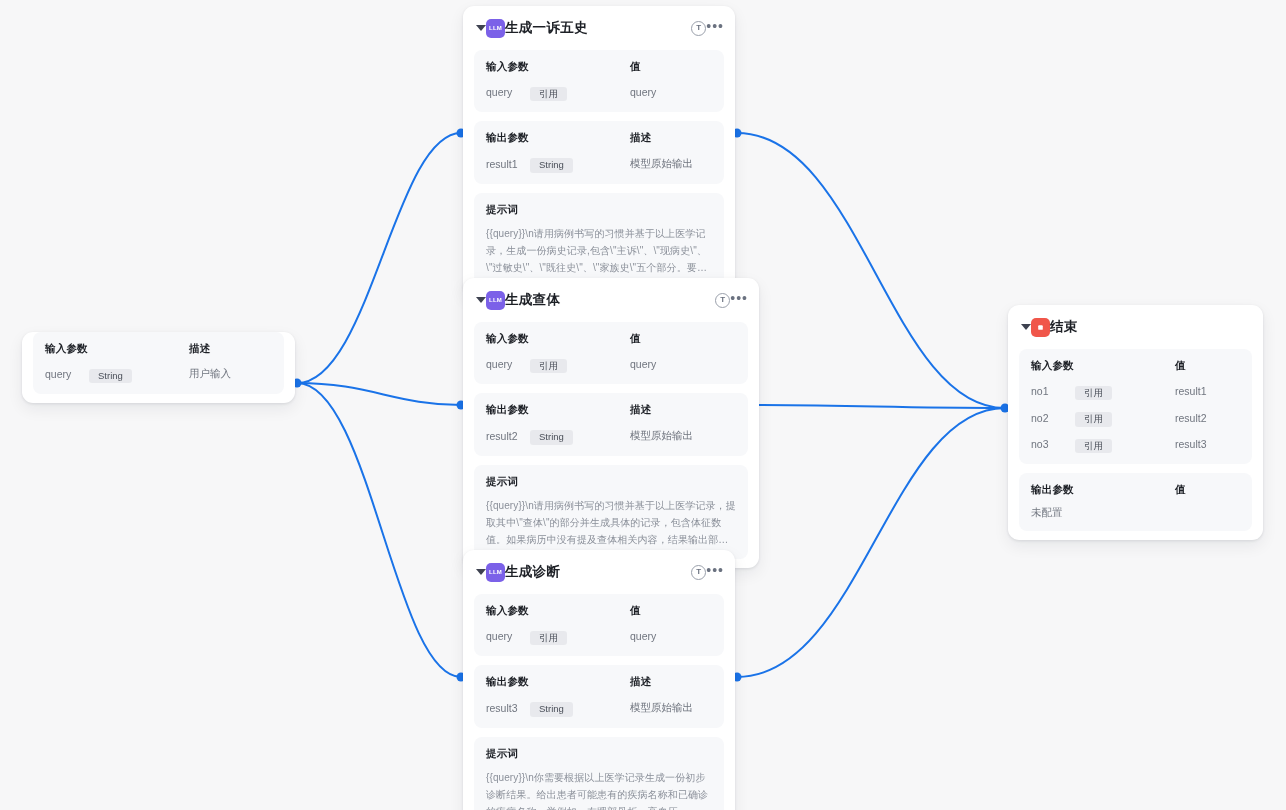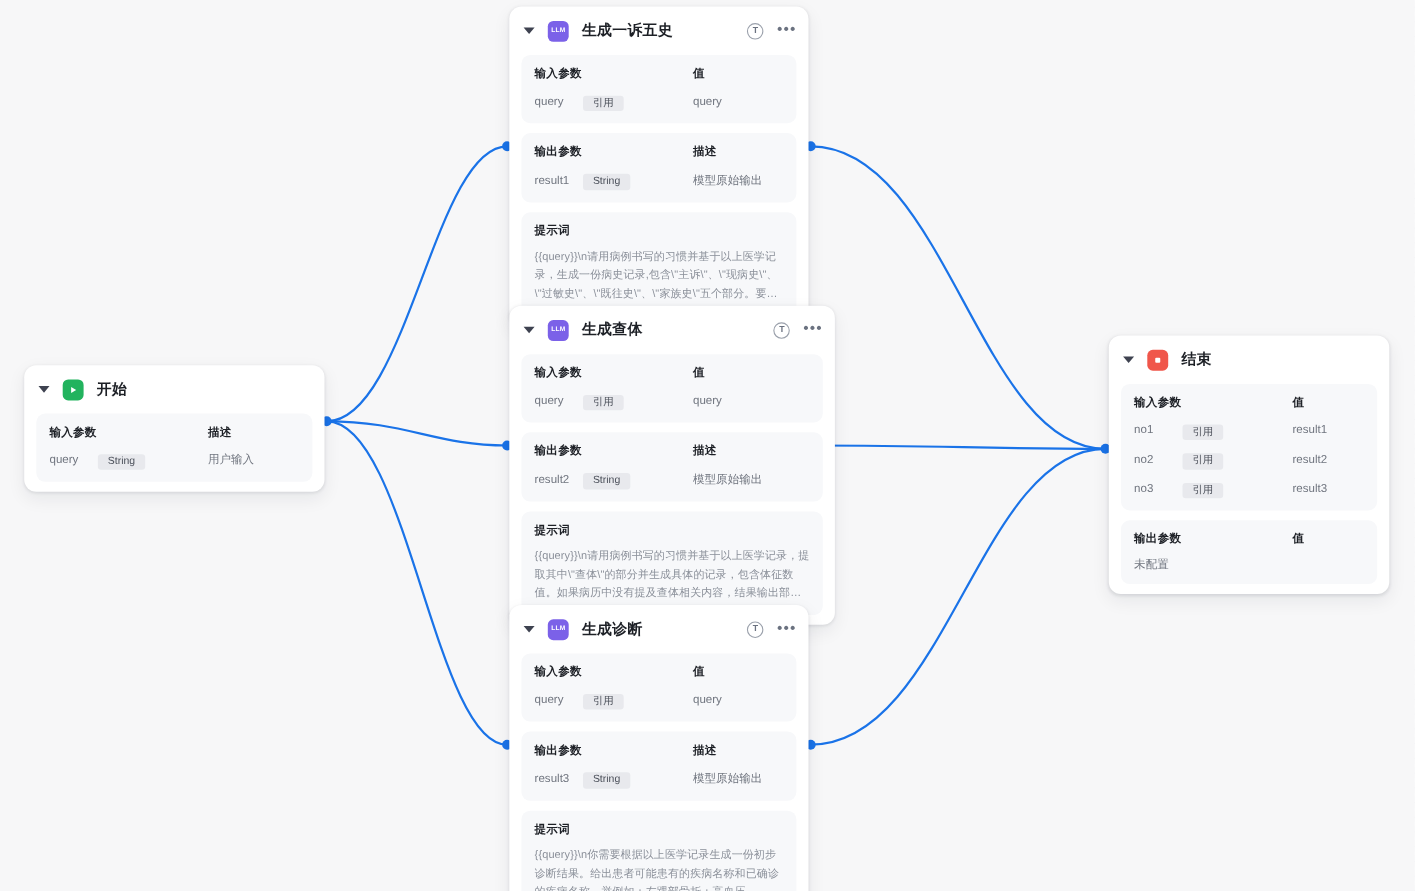--- a/index.html
+++ b/index.html
@@ -40,21 +40,21 @@
     background: #ffffff;
     border-radius: 11px;
     box-shadow: 0 1px 3px rgba(16,24,40,.10), 0 6px 16px rgba(16,24,40,.07);
     z-index: 3;
   }
   .node-head {
     display: flex;
     align-items: center;
     height: 44px;
     padding: 0 11px 0 13px;
-    gap: 12px;
+    gap: 0;
   }
   .caret {
     width: 0; height: 0;
     border-left: 5px solid transparent;
     border-right: 5px solid transparent;
     border-top: 6px solid #3e4250;
     flex: 0 0 auto;
   }
   .badge {
     width: 19px; height: 19px;
@@ -157,29 +157,20 @@
       <circle cx="461" cy="405" r="4.5"></circle>
       <circle cx="461" cy="677" r="4.5"></circle>
       <circle cx="737" cy="133" r="4.5"></circle>
       <circle cx="737" cy="405" r="4.5"></circle>
       <circle cx="737" cy="677" r="4.5"></circle>
       <circle cx="1005" cy="408" r="4.5"></circle>
     </g>
   </svg>
 
   <div class="node" id="node-start">
-    <div class="node-head">
-      <span class="caret"></span>
-      <span class="badge start">
-        <svg width="11" height="11" viewBox="0 0 12 12">
-            <polygon points="4,3 9,6 4,9" fill="#ffffff"></polygon>
-          </svg>
-      </span>
-      <span class="node-title">开始</span>
-    </div>
     <div class="section">
       <div class="sect-row sect-head">
         <span class="c1">输入参数</span>
         <span class="c2"></span>
         <span class="c3">描述</span>
       </div>
       <div class="sect-row data-row">
         <span class="c1 val">query</span>
         <span class="c2"><span class="chip">String</span></span>
         <span class="c3 val">用户输入</span>

